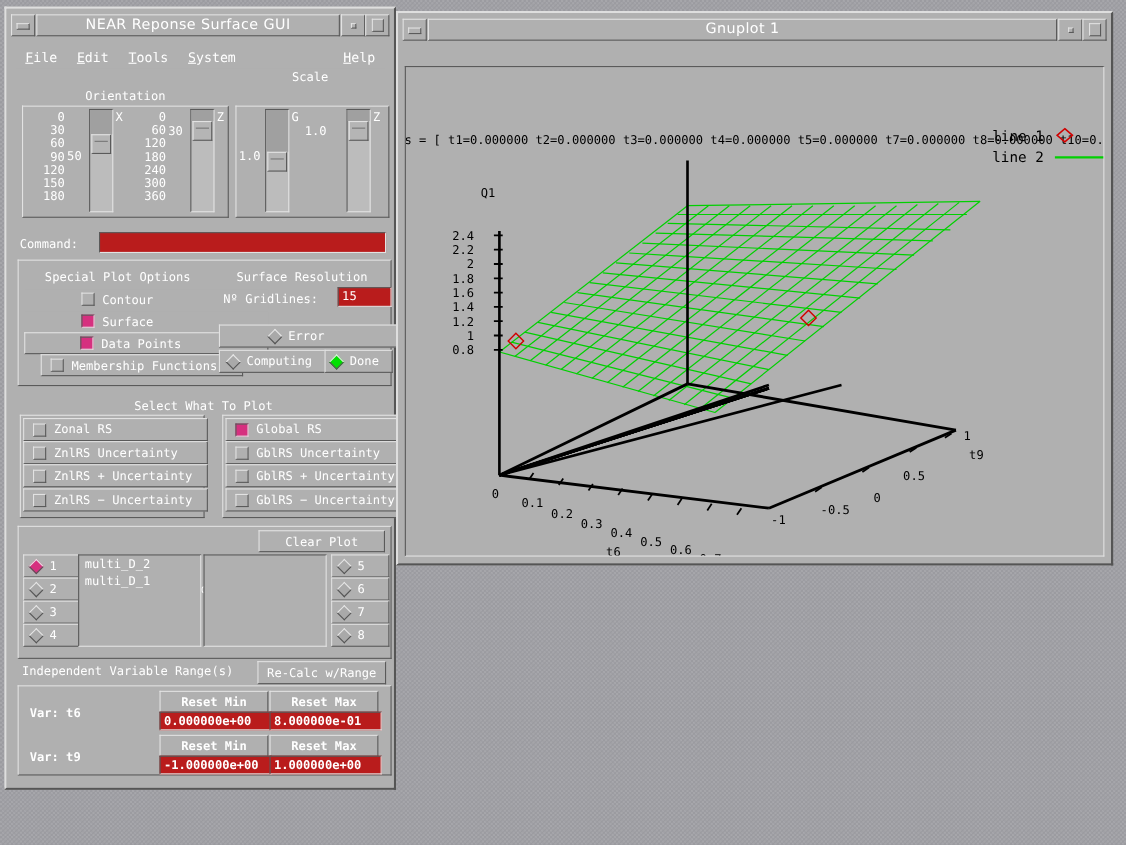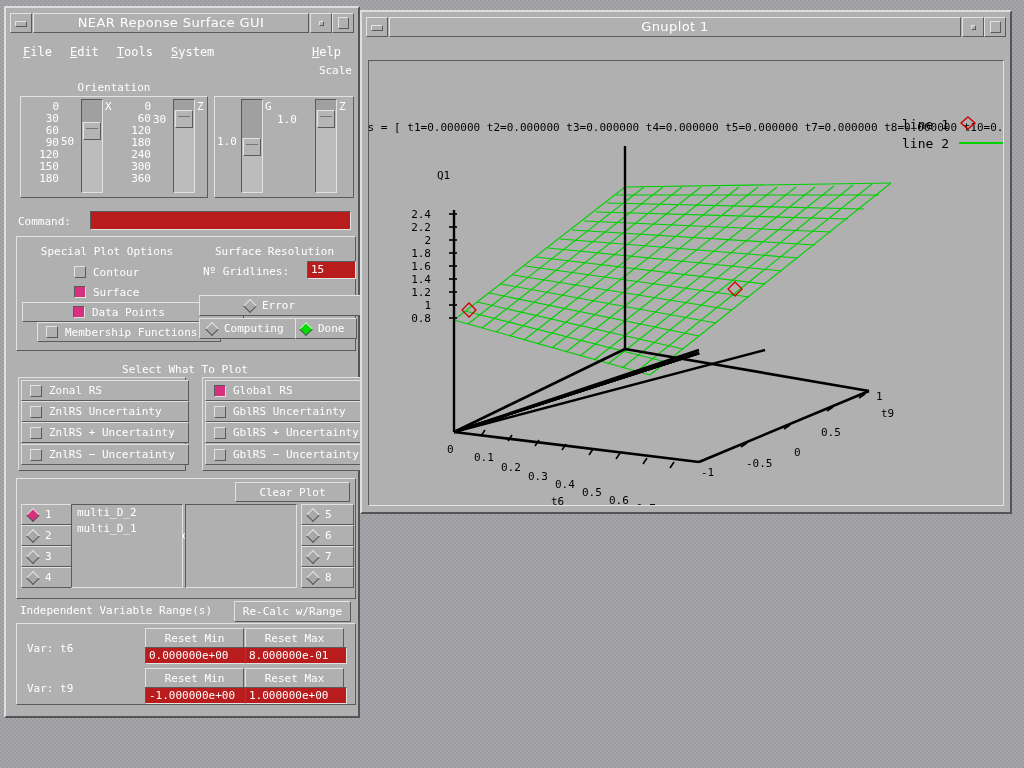--- a/index.html
+++ b/index.html
@@ -140,21 +140,21 @@
       <div style="position:absolute;left:132px;top:16px;font-size:11px;color:#fff;">30</div>
       <div class="slot in1" style="position:absolute;left:152px;top:2px;width:20px;height:92px;background:#bcbcbc;">
         <div style="position:absolute;left:0;top:0;right:0;height:10px;background:#a0a0a0;"></div>
         <div class="thumb out1" style="left:1px;top:10px;width:16px;height:16px;">
             <div class="ln"></div>
           </div>
       </div>
       <div style="position:absolute;left:176px;top:3px;font-size:11px;color:#fff;">Z</div>
     </div>
 
-    <div class="grouplabel" style="left:206px;top:56px;width:140px;text-align:right;">Scale</div>
+    <div class="grouplabel" style="left:206px;top:56px;width:140px;">Scale</div>
     <div class="panel out1" style="left:208px;top:88px;width:138px;height:100px;">
       <div style="position:absolute;left:2px;top:38px;font-size:11px;color:#fff;">1.0</div>
       <div class="slot in1" style="position:absolute;left:26px;top:2px;width:20px;height:92px;background:#bcbcbc;">
         <div style="position:absolute;left:0;top:0;right:0;height:38px;background:#a0a0a0;"></div>
         <div class="thumb out1" style="left:1px;top:38px;width:16px;height:16px;">
             <div class="ln"></div>
           </div>
       </div>
       <div style="position:absolute;left:50px;top:3px;font-size:11px;color:#fff;">G</div>
 
@@ -313,21 +313,21 @@
         <div class="dia">
             <i></i>
           </div>
         <span>8</span>
       </div>
     </div>
 
     <div style="position:absolute;left:14px;top:596px;font-size:11px;color:#fff;">Independent Variable Range(s)</div>
     <div class="btn out1" style="left:228px;top:593px;width:115px;height:19px;">Re-Calc w/Range</div>
 
-    <div class="panel out1" style="left:10px;top:615px;width:338px;height:80px;">
+    <div class="panel out1" style="left:10px;top:615px;width:338px;height:80px;font-weight:bold;">
       <div style="position:absolute;left:10px;top:18px;font-size:11px;color:#fff;">Var: t6</div>
       <div class="btn out1" style="left:128px;top:4px;width:97px;height:18px;">Reset Min</div>
       <div class="btn out1" style="left:228px;top:4px;width:97px;height:18px;">Reset Max</div>
       <div class="txtfield in1" style="left:128px;top:23px;width:97px;height:15px;line-height:15px;">0.000000e+00</div>
       <div class="txtfield in1" style="left:228px;top:23px;width:97px;height:15px;line-height:15px;">8.000000e-01</div>
 
       <div style="position:absolute;left:10px;top:58px;font-size:11px;color:#fff;">Var: t9</div>
       <div class="btn out1" style="left:128px;top:44px;width:97px;height:18px;">Reset Min</div>
       <div class="btn out1" style="left:228px;top:44px;width:97px;height:18px;">Reset Max</div>
       <div class="txtfield in1" style="left:128px;top:63px;width:97px;height:15px;line-height:15px;">-1.000000e+00</div>

